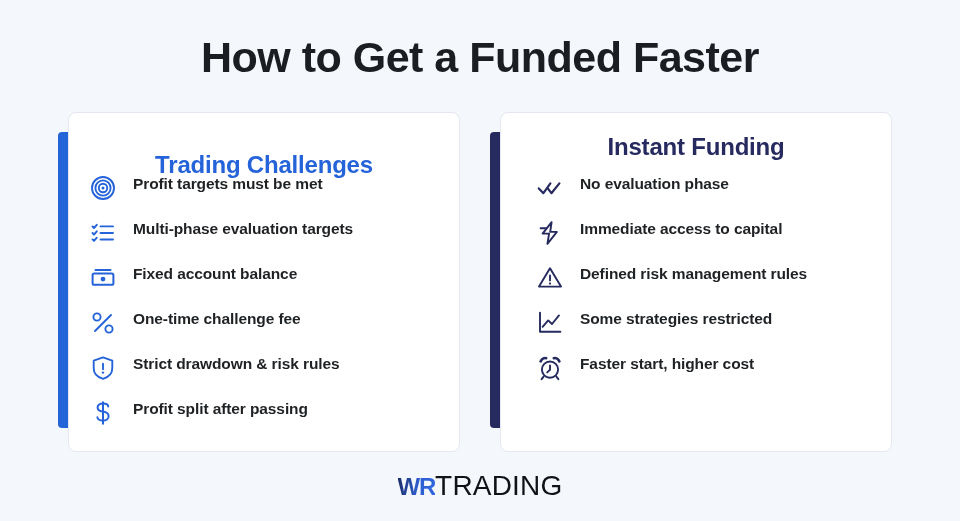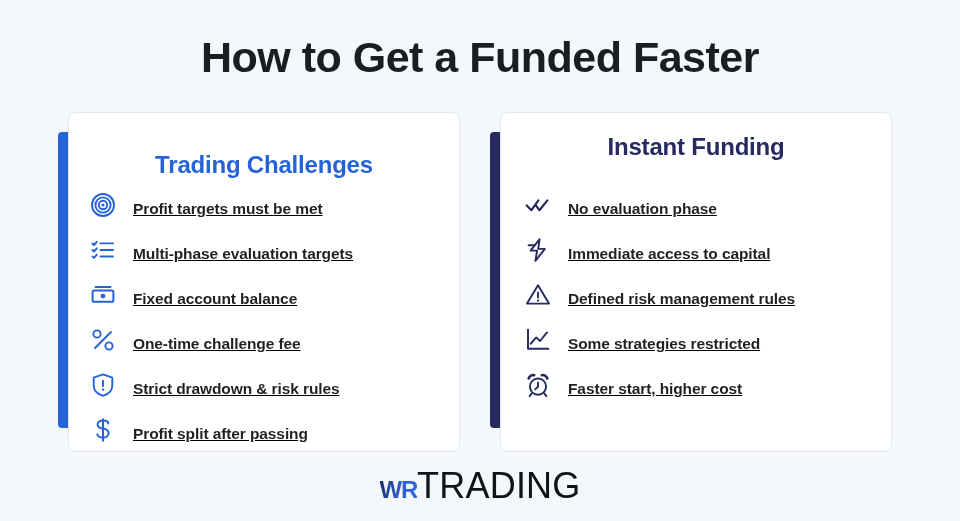--- a/index.html
+++ b/index.html
@@ -93,26 +93,25 @@
   
   .list {
     position: absolute;
     top: 62px;
     left: 0;
     width: 392px;
   }
 
   .row {
     display: flex;
-    align-items: flex-end;
+    align-items: flex-start;
     height: 45px;
     padding-left: 21px;
-    text-decoration: underline;
-  }
-  .card-wrap.right .row { padding-left: 24px; }
+  }
+  .card-wrap.right .row { padding-left: 36px; }
 
   .row-icon {
     width: 28px;
     height: 28px;
     flex: 0 0 28px;
     display: flex;
     align-items: center;
     justify-content: center;
   }
   .row-icon svg { display: block; }
@@ -141,21 +140,21 @@
     font-size: 24px;
     font-weight: bold;
     letter-spacing: -1.2px;
     background: linear-gradient(100deg, #1b2a63 0%, #2f5fd0 55%, #2f67e0 100%);
     -webkit-background-clip: text;
     background-clip: text;
     color: transparent;
     -webkit-text-fill-color: transparent;
   }
   .logo-word {
-    font-size: 36px;
+    font-size: 28px;
     font-weight: normal;
     letter-spacing: 0.2px;
     color: #111316;
   }
 </style>
 </head>
 <body>
 
 <div class="page">
 

